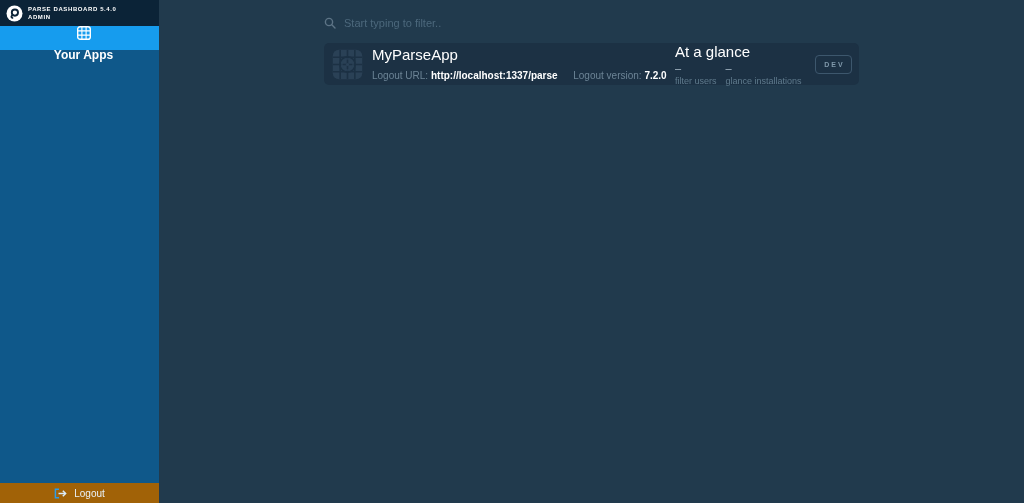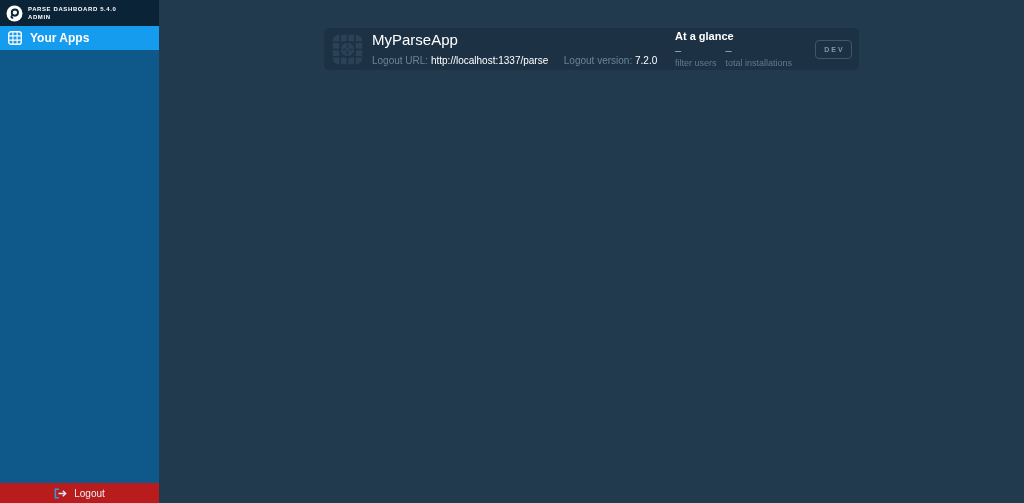--- a/index.html
+++ b/index.html
@@ -30,30 +30,31 @@
     letter-spacing: 0.6px;
     line-height: 8px;
     text-transform: uppercase;
   }
   .nav-item-active {
     height: 24px;
     background: #169CEE;
     display: flex; align-items: center;
     padding-left: 8px; gap: 8px;
     cursor: pointer;
+    flex-direction: column;
   }
   .nav-item-active .label {
     color: #FFFFFF;
     font-size: 12px;
     font-weight: bold;
   }
   .logout-bar {
     position: absolute; left: 0; right: 0; bottom: 0;
     height: 20px;
-    background: #b91c1c;
+    background: #a16207;
     display: flex; align-items: center; justify-content: center;
     gap: 6px;
     cursor: pointer;
   }
   .logout-bar .label {
     color: #E9F1F7;
     font-size: 10px;
   }
 
   
@@ -95,32 +96,32 @@
     color: #FFFFFF;
     font-size: 15px;
     line-height: 16px;
     margin-bottom: 7px;
   }
   .app-meta {
     font-size: 10px;
     color: #6C8496;
     white-space: nowrap;
   }
-  .app-meta .val { color: #FFFFFF; font-weight: normal; text-align: right; }
+  .app-meta .val { color: #FFFFFF; font-weight: bold; text-align: right; }
   .meta-gap { display: inline-block; width: 10px; }
 
   .glance {
     margin-left: auto;
     width: 92px;
     flex: 0 0 auto;
   }
   .glance-title {
     color: #FFFFFF;
-    font-size: 11px;
-    font-weight: bold;
+    font-size: 15px;
+    font-weight: normal;
     margin-bottom: 3px;
   }
   .stats-row { display: flex; gap: 9px; }
   .stat .value {
     color: #AEBFCB;
     font-size: 11px;
     line-height: 11px;
     margin-bottom: 2px;
   }
   .stat .stat-label {
@@ -183,20 +184,29 @@
       </svg>
     </span>
     <span class="label">Logout</span>
   </div>
 
 </div>
 
 <div class="main">
   <div class="container">
 
+    <div class="search-row">
+      <span style="display:flex;">
+        <svg width="12" height="12" viewBox="0 0 12 12">
+          <circle cx="5" cy="5" r="3.6" fill="none" stroke="#5D7486" stroke-width="1.4"></circle>
+          <path d="M7.8 7.8 L11 11" stroke="#5D7486" stroke-width="1.4" stroke-linecap="round"></path>
+        </svg>
+      </span>
+      <input class="search-input" type="text" placeholder="Start typing to filter.." style="">
+    </div>
 
     <div class="app-card">
 
       <span class="app-icon" style="display:flex;">
         <svg width="31" height="31" viewBox="0 0 31 31">
           <rect x="0.8" y="0.8" width="29.4" height="29.4" rx="6" fill="#2A4156"></rect>
           <path d="M8.2 1 V30 M15.5 1 V30 M22.8 1 V30 M1 8.2 H30 M1 15.5 H30 M1 22.8 H30" stroke="#1C3144" stroke-width="1.6" fill="none"></path>
           <circle cx="15.5" cy="15.5" r="7.6" fill="none" stroke="#1C3144" stroke-width="1.6"></circle>
           <circle cx="15.5" cy="15.5" r="5.6" fill="none" stroke="#2A4156" stroke-width="1.3"></circle>
           <circle cx="15.5" cy="15.5" r="1.6" fill="#2A4156"></circle>
@@ -216,21 +226,21 @@
 
       <div class="glance">
         <div class="glance-title">At a glance</div>
         <div class="stats-row">
           <div class="stat">
             <div class="value">–</div>
             <div class="stat-label">filter users</div>
           </div>
           <div class="stat">
             <div class="value">–</div>
-            <div class="stat-label">total installations</div>
+            <div class="stat-label">glance installations</div>
           </div>
         </div>
       </div>
 
       <button class="env-button">DEV</button>
 
     </div>
 
   </div>
 </div>

